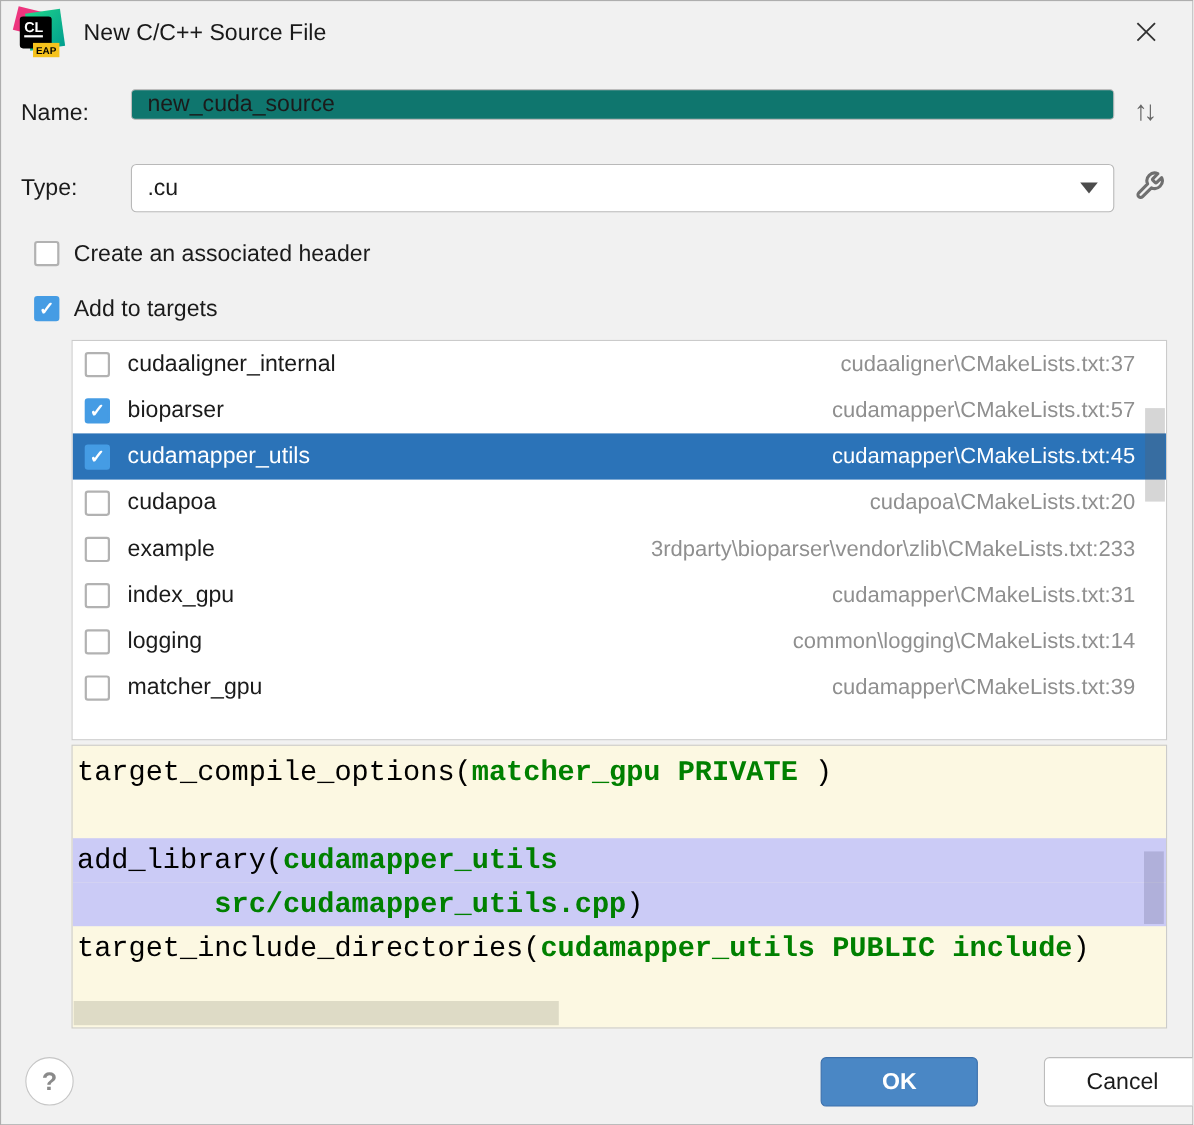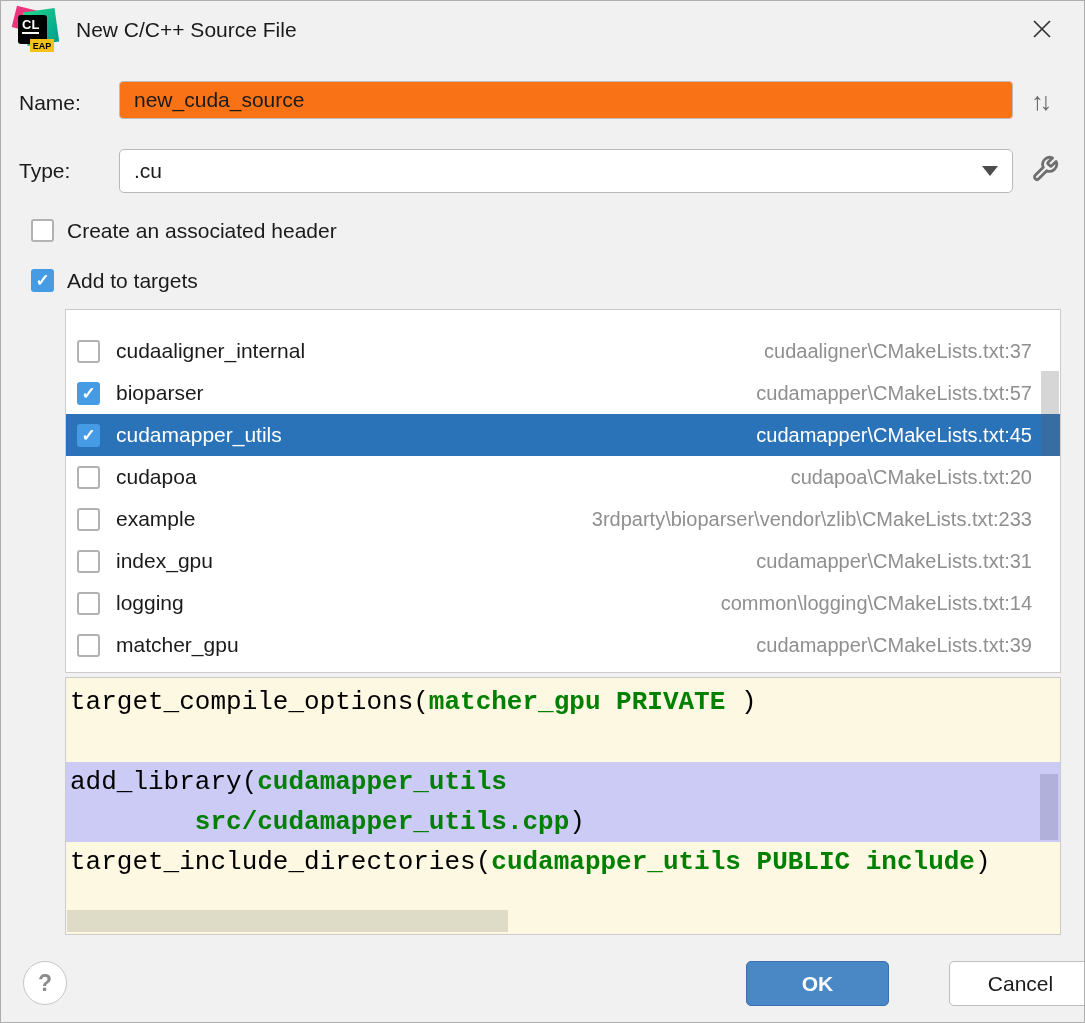--- a/index.html
+++ b/index.html
@@ -15,42 +15,42 @@
   .logo .black-box{position:absolute;left:3px;top:5px;width:29px;height:29px;background:#000;border-radius:3px;
     display:flex;align-items:flex-start;justify-content:flex-start;padding:3px 0 0 4px;box-sizing:border-box;}
   .logo .cl{color:#fff;font-weight:bold;font-size:13px;border-bottom:2px solid #fff;padding-bottom:1px;line-height:13px;}
   .logo .eap{position:absolute;left:15px;top:29px;width:24px;height:13px;background:#f5c21c;color:#000;
     font-size:9px;font-weight:bold;display:flex;align-items:center;justify-content:center;}
   .dlg-title{position:absolute;left:75px;top:17px;font-size:21px;color:#1a1a1a;}
   .close-btn{position:absolute;right:28px;top:14px;width:28px;height:28px;cursor:pointer;display:flex;align-items:center;justify-content:center;}
   
   .row-label{position:absolute;left:18px;height:44px;display:flex;align-items:center;font-size:21px;}
   .lbl-name{top:80px;} .lbl-type{top:148px;}
-  .text-input{position:absolute;left:118px;top:80px;width:894px;height:38px;background:#f97316;
+  .text-input{position:absolute;left:118px;top:80px;width:894px;height:28px;background:#0f766e;
     border:1px solid #bdbdbd;border-radius:4px;font-size:21px;padding:0 14px;box-sizing:border-box;
     font-family:"Liberation Sans",sans-serif;color:#1b1b1b;outline:none;}
   .combo{position:absolute;left:118px;top:148px;width:894px;height:44px;background:#fff;
     border:1px solid #b9b9b9;border-radius:5px;box-sizing:border-box;display:flex;align-items:center;
     padding:0 14px;font-size:21px;}
   .combo .arrow{margin-left:auto;width:0;height:0;border-left:8px solid transparent;border-right:8px solid transparent;border-top:10px solid #4c4c4c;}
   .updown{position:absolute;left:1030px;top:86px;font-size:25px;color:#666;letter-spacing:-4px;}
   .wrench{position:absolute;left:1030px;top:154px;}
   
   .cb{width:23px;height:23px;border-radius:3px;box-sizing:border-box;background:#fff;border:2px solid #b2b2b2;
     display:flex;align-items:center;justify-content:center;flex:none;}
   .cb .check{display:none;color:#fff;font-size:17px;font-weight:bold;line-height:21px;}
   .cb.checked{background:#459ce4;border:2px solid #459ce4;}
   .cb.checked .check{display:block;}
   .free-cb{position:absolute;left:30px;}
   .cb-header{top:218px;} .cb-targets{top:268px;}
   .cb-label{position:absolute;left:66px;height:23px;display:flex;align-items:center;font-size:21px;}
   .cb-label.h{top:218px;} .cb-label.t{top:268px;}
   
   .target-list{position:absolute;left:64px;top:308px;width:996px;height:364px;background:#fff;
-    border:1px solid #cbcbcb;box-sizing:border-box;overflow:hidden;padding-top:20px;}
+    border:1px solid #cbcbcb;box-sizing:border-box;overflow:hidden;padding-top:0;}
   .target-row{height:42px;display:flex;align-items:center;padding:0 28px 0 11px;font-size:21px;}
   .target-row .tname{margin-left:16px;color:#1b1b1b;}
   .target-row .tpath{margin-left:auto;color:#8f8f8f;font-size:20px;}
   .target-row.selected{background:#2b73b8;}
   .target-row.selected .tname,.target-row.selected .tpath{color:#fff;}
   .list-vscroll{position:absolute;left:1040px;top:370px;width:18px;height:85px;background:rgba(90,90,90,0.25);}
   
   .preview{position:absolute;left:64px;top:676px;width:996px;height:258px;background:#fcf8e2;
     border:1px solid #cbcbcb;box-sizing:border-box;overflow:hidden;padding-top:4px;
     font-family:"Liberation Mono",monospace;font-size:26px;}

